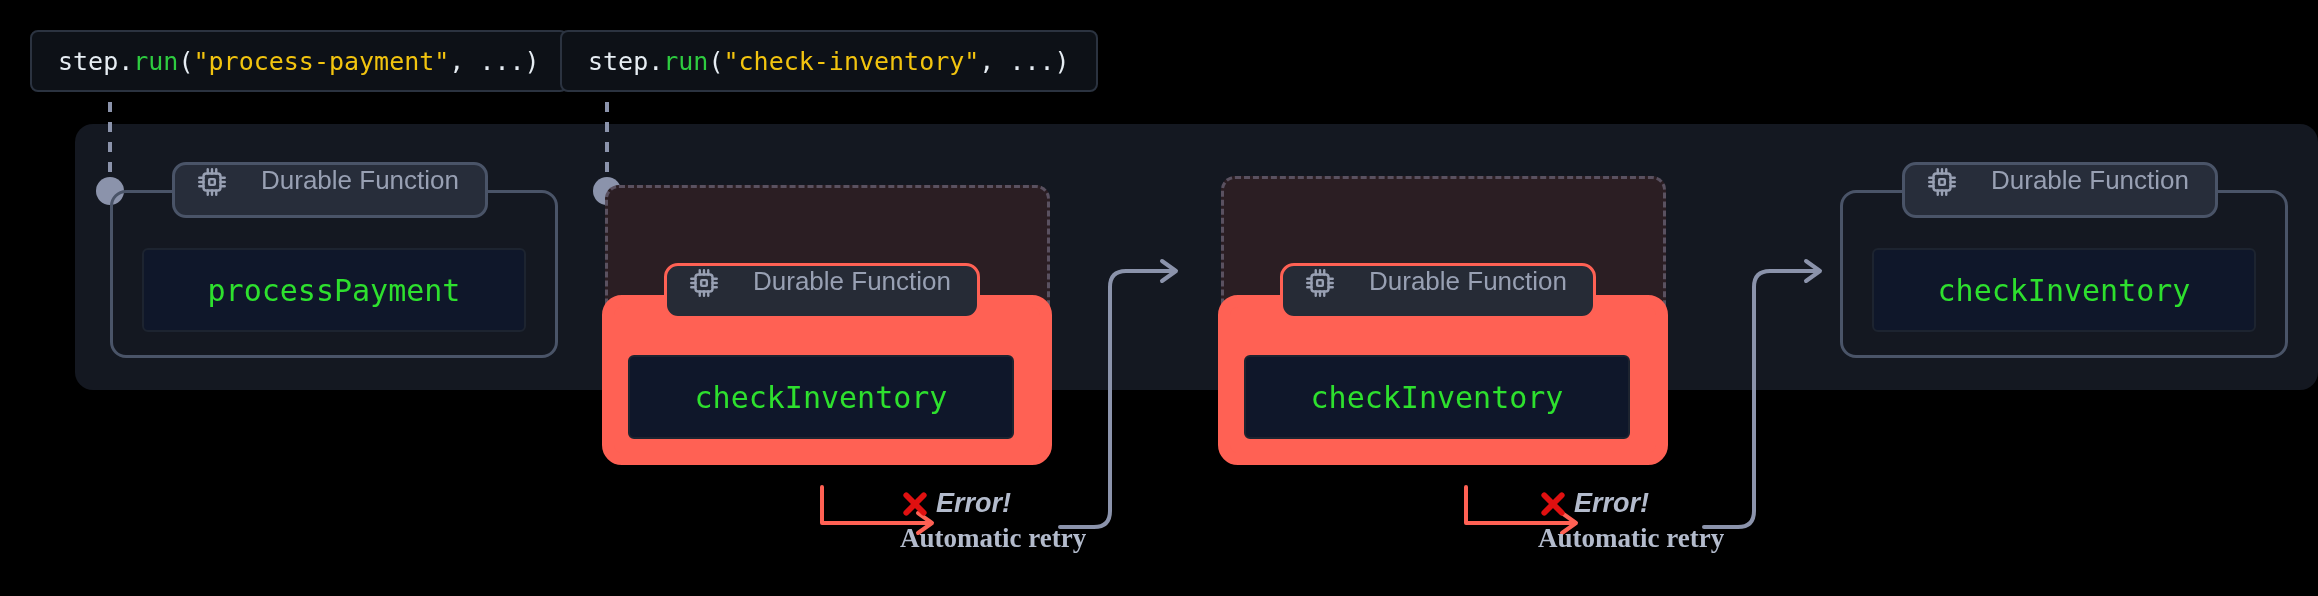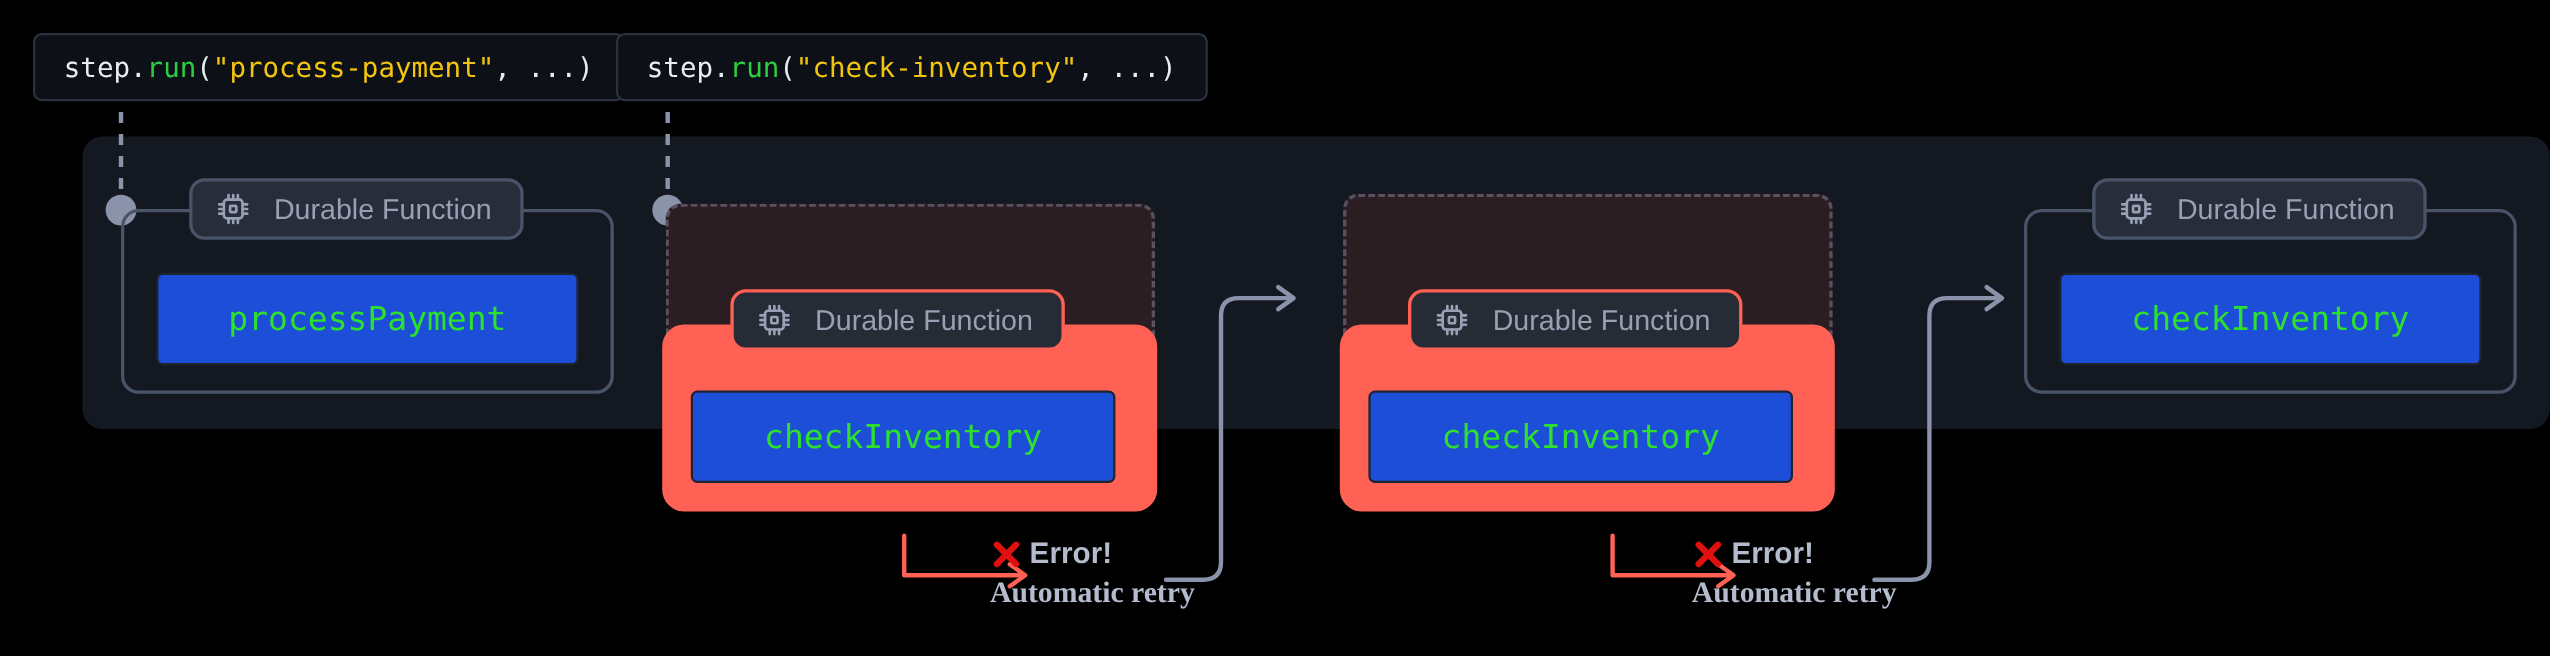--- a/index.html
+++ b/index.html
@@ -37,45 +37,45 @@
   
   .fn-group{position:absolute;}
   .fn-body{
     position:absolute;left:0;top:0;width:100%;height:100%;
     border:3px solid #4a5468;border-radius:16px;background:transparent;
     box-sizing:border-box;
   }
   .fn-group.failed .fn-body{border-color:#ff6154;border-width:12px;
       background:#ff6154;border-radius:20px;}
   .fn-badge{
-    position:absolute;display:flex;align-items:center;gap:20px;
+    position:absolute;display:flex;align-items:flex-start;gap:32px;
     background:#272d3a;border:3px solid #4a5468;border-radius:14px;
     height:56px;padding:0 26px 0 20px;box-sizing:border-box;
     z-index:5;white-space:nowrap;
   }
   .fn-group.failed .fn-badge{border-color:#ff6154;background:#262b36;}
   .fn-badge-label{color:#98a0b3;font-size:26px;}
   .chip-icon{width:34px;height:34px;display:block;flex:none;}
 
   .fn-code{
-    position:absolute;background:#1d4ed8;border:2px solid #1d2430;
+    position:absolute;background:#0f172a;border:2px solid #1d2430;
     border-radius:6px;display:flex;align-items:center;justify-content:center;
     font-family:"DejaVu Sans Mono","Liberation Mono",monospace;
     color:#2ee02e;font-size:30px;z-index:4;box-sizing:border-box;
   }
 
   
   .ghost-box{
     position:absolute;border:3px dashed #5a5160;border-radius:14px;
     background:#2b1e23;box-sizing:border-box;
   }
 
   
   .error-note{position:absolute;}
-  .error-line1{display:flex;align-items:center;gap:6px;}
+  .error-line1{display:flex;align-items:center;gap:6px;font-style:italic;}
   .x-icon{width:30px;height:30px;display:block;flex:none;}
   .err-text{color:#b3bbcc;font-size:27px;font-weight:bold;white-space:nowrap;}
   .retry-text{color:#b3bbcc;font-size:27px;font-weight:bold;white-space:nowrap;
     margin-top:4px;font-family:Liberation Serif, serif;}
 
   svg.ann{position:absolute;overflow:visible;pointer-events:none;}
 </style>
 </head>
 <body>
 

